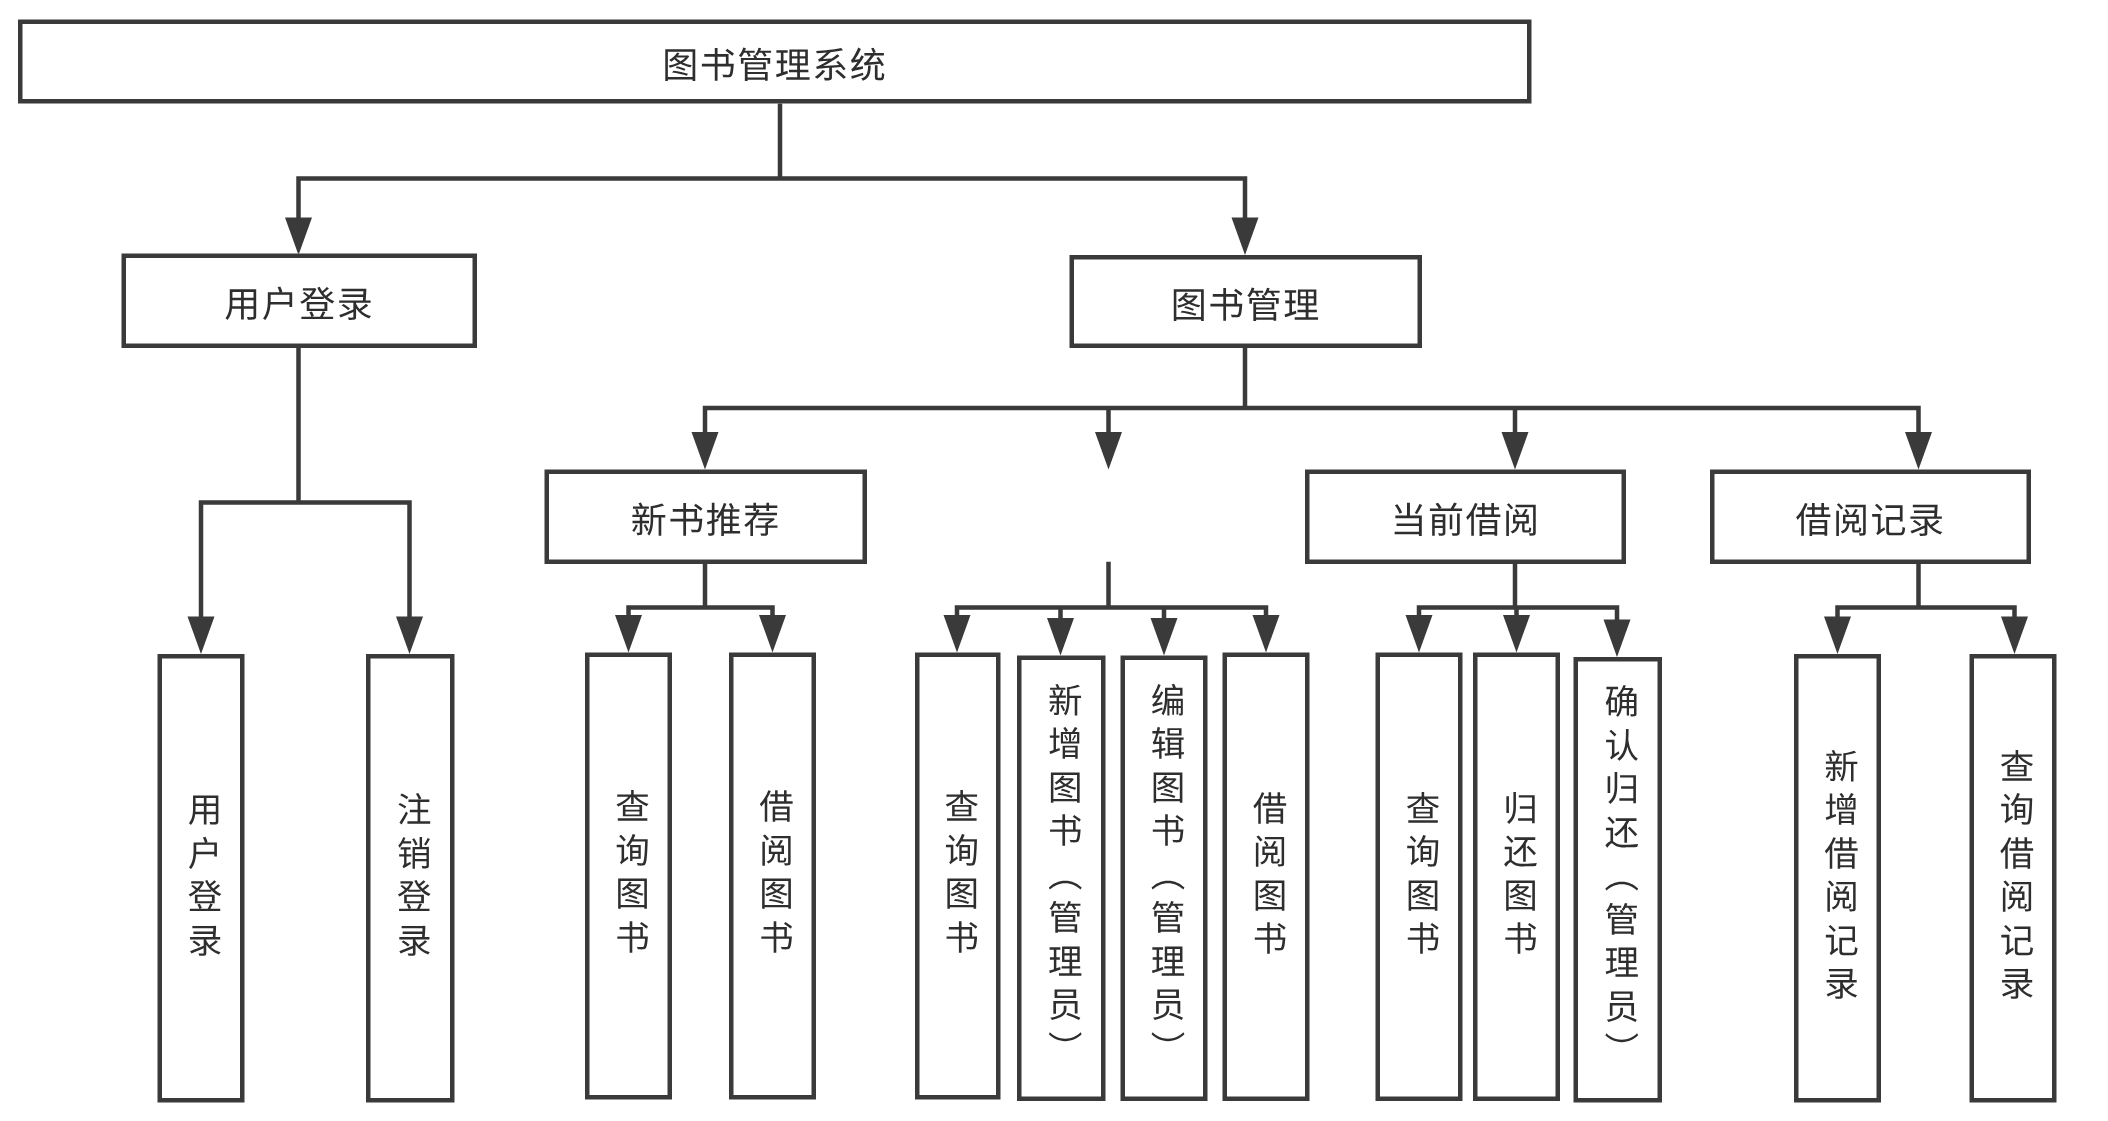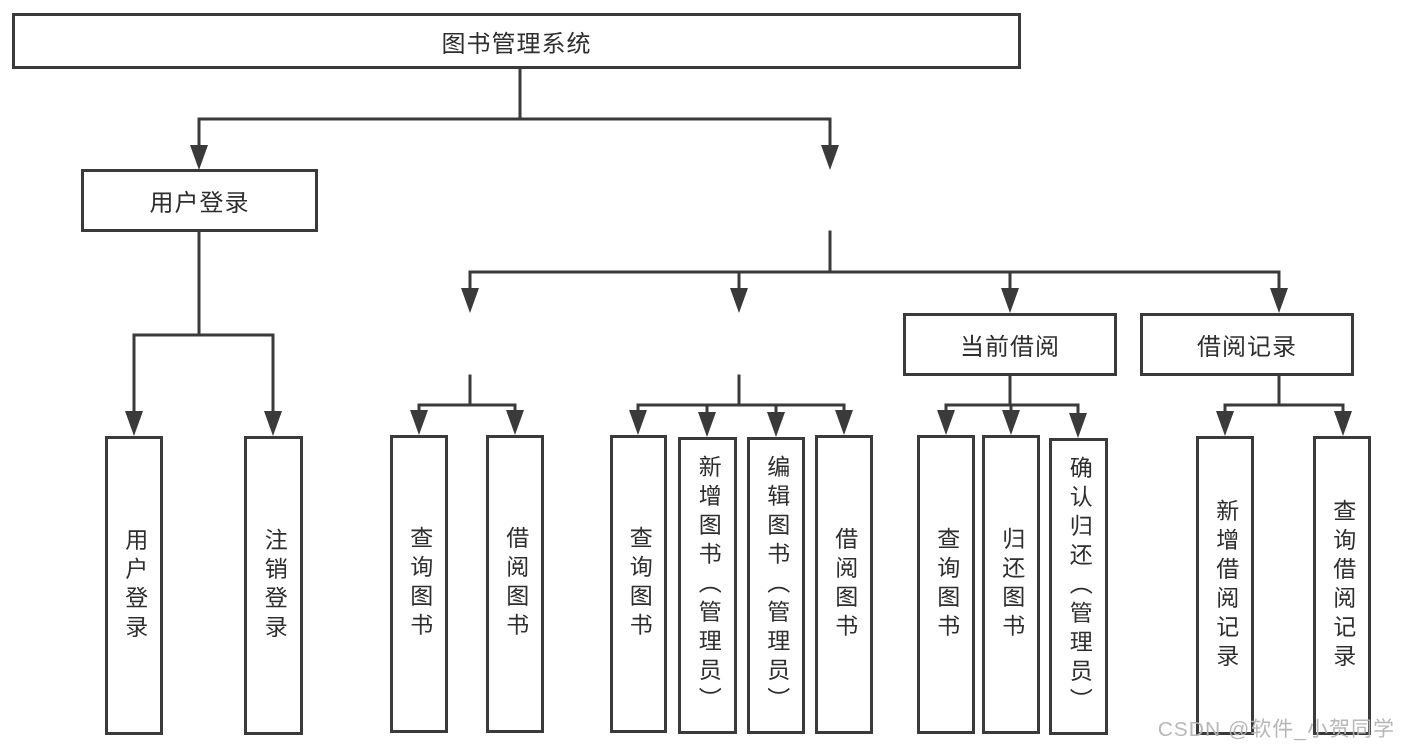--- a/index.html
+++ b/index.html
@@ -110,22 +110,28 @@
     </g>
   </svg>
 
   <div class="node h" style="left:12px;top:13px;width:1009px;height:56px">
     <span>图书管理系统</span>
   </div>
 
   <div class="node h" style="left:81px;top:169px;width:237px;height:63px">
     <span>用户登录</span>
   </div>
+  <div class="node h" style="left:713px;top:170px;width:235px;height:62px">
+    <span>图书管理</span>
+  </div>
 
-  <div class="node h" style="left:903px;top:313px;width:214px;height:63px">
+  <div class="node h" style="left:363px;top:313px;width:215px;height:63px">
+    <span>新书推荐</span>
+  </div>
+  <div class="node h" style="left:870px;top:313px;width:214px;height:63px">
     <span>当前借阅</span>
   </div>
   <div class="node h" style="left:1140px;top:313px;width:214px;height:63px">
     <span>借阅记录</span>
   </div>
 
   <div class="node v" style="left:105px;top:436px;width:58px;height:299px">
     <span class="vtxt">用户登录</span>
   </div>
   <div class="node v" style="left:244px;top:436px;width:59px;height:299px">
@@ -162,14 +168,13 @@
     <span class="vtxt">确认归还（管理员）</span>
   </div>
 
   <div class="node v" style="left:1196px;top:436px;width:58px;height:299px">
     <span class="vtxt">新增借阅记录</span>
   </div>
   <div class="node v" style="left:1313px;top:436px;width:58px;height:299px">
     <span class="vtxt">查询借阅记录</span>
   </div>
 
-  <div class="watermark">CSDN @软件_小贺同学</div>
 </div>
 
 </body></html>

